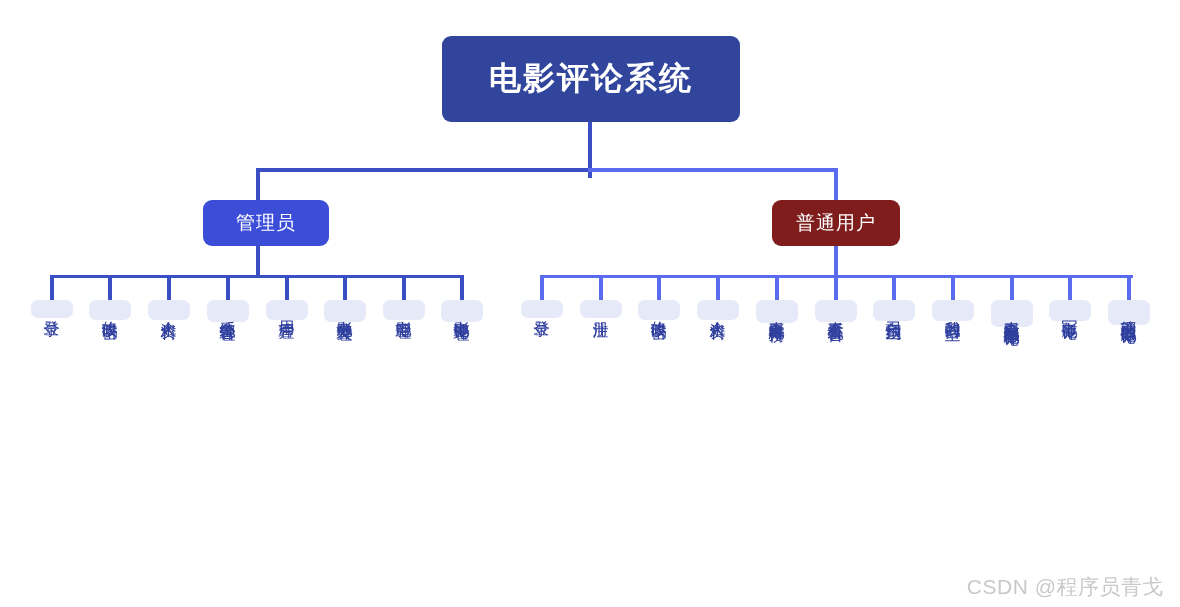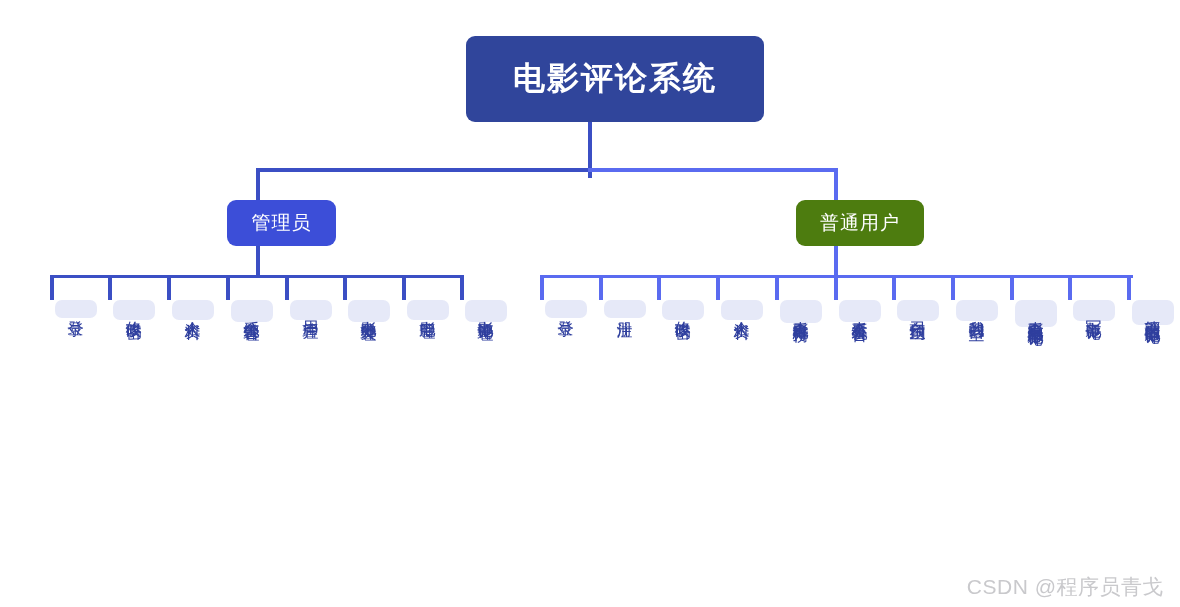--- a/index.html
+++ b/index.html
@@ -28,40 +28,39 @@
   }
 
   
   .node {
     position: absolute;
     box-sizing: border-box;
     display: flex;
     align-items: center;
     justify-content: center;
     text-align: left;
-    margin-left: 24px;
   }
 
   .node-root {
     border-radius: 9px;
     background: #30459b;
     color: #ffffff;
     font-size: 32px;
     font-weight: bold;
     letter-spacing: 2px;
   }
 
   .node-l2 {
     border-radius: 9px;
     color: #ffffff;
     font-size: 19px;
     letter-spacing: 1px;
   }
   .node-l2.admin  { background: #3c4ed8; }
-  .node-l2.user   { background: #4d7c0f; }
+  .node-l2.user   { background: #7f1d1d; }
 
   .node-leaf {
     border-radius: 7px;
     background: #e6e9f8;
     color: #2f3f9e;
     font-size: 16px;
     line-height: 1.45;
     writing-mode: vertical-rl;
     text-orientation: upright;
     padding: 8px 0;
@@ -116,21 +115,21 @@
   <div class="line" style="left:775px;  top:275px; width:4px; height:25px;"></div>
   <div class="line" style="left:834px;  top:275px; width:4px; height:25px;"></div>
   <div class="line" style="left:892px;  top:275px; width:4px; height:25px;"></div>
   <div class="line" style="left:951px;  top:275px; width:4px; height:25px;"></div>
   <div class="line" style="left:1010px; top:275px; width:4px; height:25px;"></div>
   <div class="line" style="left:1068px; top:275px; width:4px; height:25px;"></div>
   <div class="line" style="left:1127px; top:275px; width:4px; height:25px;"></div>
 
   <div class="node node-root" style="left:442px; top:36px; width:298px; height:86px;">电影评论系统</div>
 
-  <div class="node node-l2 admin" style="left:203px; top:200px; width:109px; height:46px;">管理员</div>
+  <div class="node node-l2 admin" style="left:203px; top:200px; width:126px; height:46px;">管理员</div>
 
   <div class="node node-l2 user" style="left:772px; top:200px; width:128px; height:46px;">普通用户</div>
 
   <div class="node node-leaf" style="left:31px;  top:300px; width:42px;">登录</div>
   <div class="node node-leaf" style="left:89px;  top:300px; width:42px;">修改密码</div>
   <div class="node node-leaf" style="left:148px; top:300px; width:42px;">个人资料</div>
   <div class="node node-leaf" style="left:207px; top:300px; width:42px;">系统公告管理</div>
   <div class="node node-leaf" style="left:266px; top:300px; width:42px;">用户管理</div>
   <div class="node node-leaf" style="left:324px; top:300px; width:42px;">电影分类管理</div>
   <div class="node node-leaf" style="left:383px; top:300px; width:42px;">电影管理</div>

